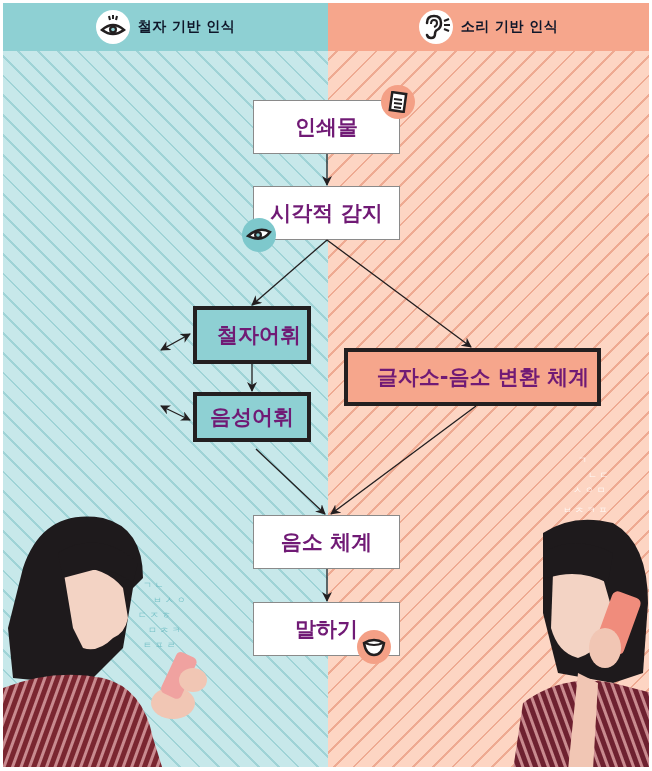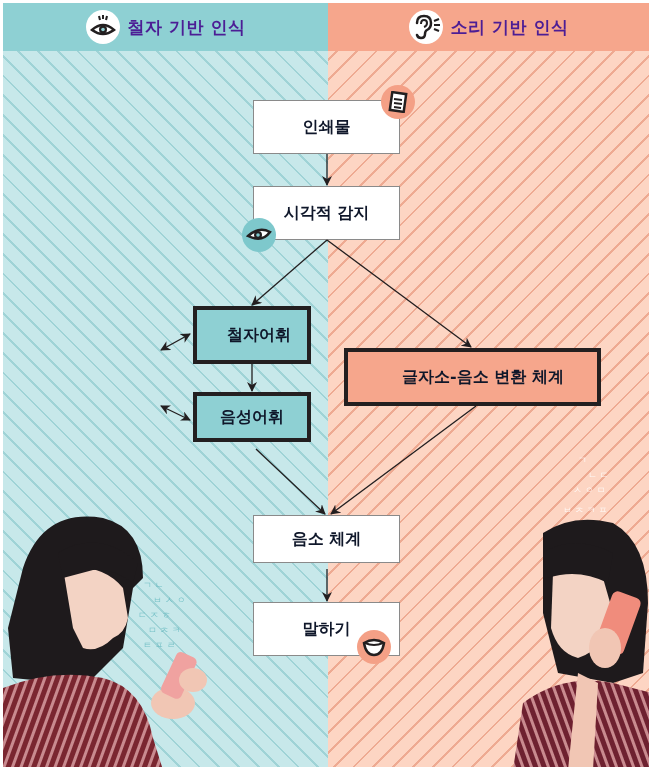--- a/index.html
+++ b/index.html
@@ -12,23 +12,23 @@
     }
     .panel.right { left: 325px; width: 321px;
       background-color: #fdd5c3;
       background-image: repeating-linear-gradient(-45deg, transparent 0px, transparent 12px, #eeaa92 12px, #eeaa92 14px);
     }
     .header { position: absolute; top: 0; height: 48px; display: flex; align-items: center; justify-content: center; }
     .header.left { left: 0; width: 325px; background: #8ed0d3; }
     .header.right { left: 325px; width: 321px; background: #f6a68c; }
     .header-inner { display: flex; align-items: center; gap: 8px; }
     .header-icon { width: 34px; height: 34px; border-radius: 50%; background: #ffffff; display: flex; align-items: center; justify-content: center; }
-    .header-title { font-size: 17px; font-weight: bold; color: #4c1d95; letter-spacing: 0.5px; }
-
-    .node { position: absolute; display: flex; align-items: center; justify-content: center; font-weight: bold; color: #0f172a; font-size: 16px; box-sizing: border-box; }
+    .header-title { font-size: 14px; font-weight: bold; color: #0f172a; letter-spacing: 0.5px; }
+
+    .node { position: absolute; display: flex; align-items: center; justify-content: center; font-weight: bold; color: #701a75; font-size: 21px; box-sizing: border-box; }
     .node.plain { background: #ffffff; border: 1px solid #8a8a8a; }
     .node.teal { background: #8ed0d3; border: 4px solid #231f20; }
     .node.salmon { background: #f6a68c; border: 4px solid #231f20; padding-left: 21px; }
 
     .badge { position: absolute; width: 34px; height: 34px; border-radius: 50%; display: flex; align-items: center; justify-content: center; }
     .badge.salmon { background: #f4a086; }
     .badge.teal { background: #7ec8cc; }
 
     svg.arrows { position: absolute; left: 0; top: 0; width: 652px; height: 771px; pointer-events: none; }
 
@@ -144,21 +144,21 @@
   </div>
   <div class="node teal" style="left:190px; top:303px; width:118px; height:58px;padding-left:14px;">
     <span>철자어휘</span>
   </div>
   <div class="node teal" style="left:190px; top:389px; width:118px; height:50px;">
     <span>음성어휘</span>
   </div>
   <div class="node salmon" style="left:341px; top:345px; width:257px; height:58px;">
     <span>글자소-음소 변환 체계</span>
   </div>
-  <div class="node plain" style="left:250px; top:512px; width:147px; height:48px;">
+  <div class="node plain" style="left:250px; top:512px; width:147px; height:54px;">
     <span>음소 체계</span>
   </div>
   <div class="node plain" style="left:250px; top:599px; width:147px; height:54px;">
     <span>말하기</span>
   </div>
 
   <div class="badge salmon" style="left:378px; top:82px;">
     <svg width="20" height="22" viewBox="0 0 20 22">
       <rect x="3" y="2" width="14" height="18" fill="#ffffff" stroke="#231f20" stroke-width="2.5" transform="rotate(8 10 11)"></rect>
       <line x1="6" y1="8" x2="14" y2="9" stroke="#231f20" stroke-width="2"></line>

